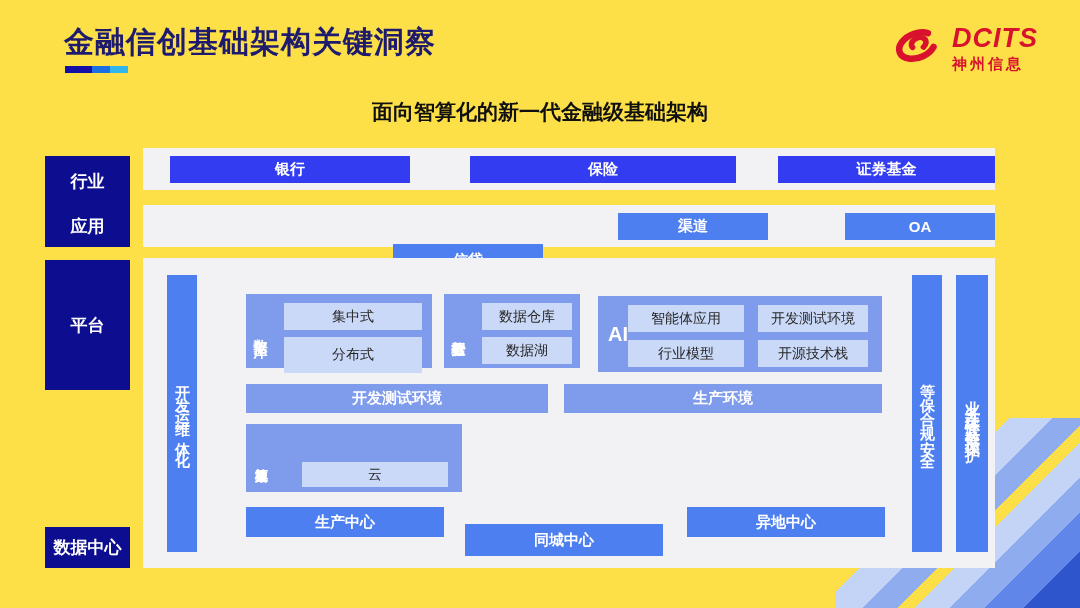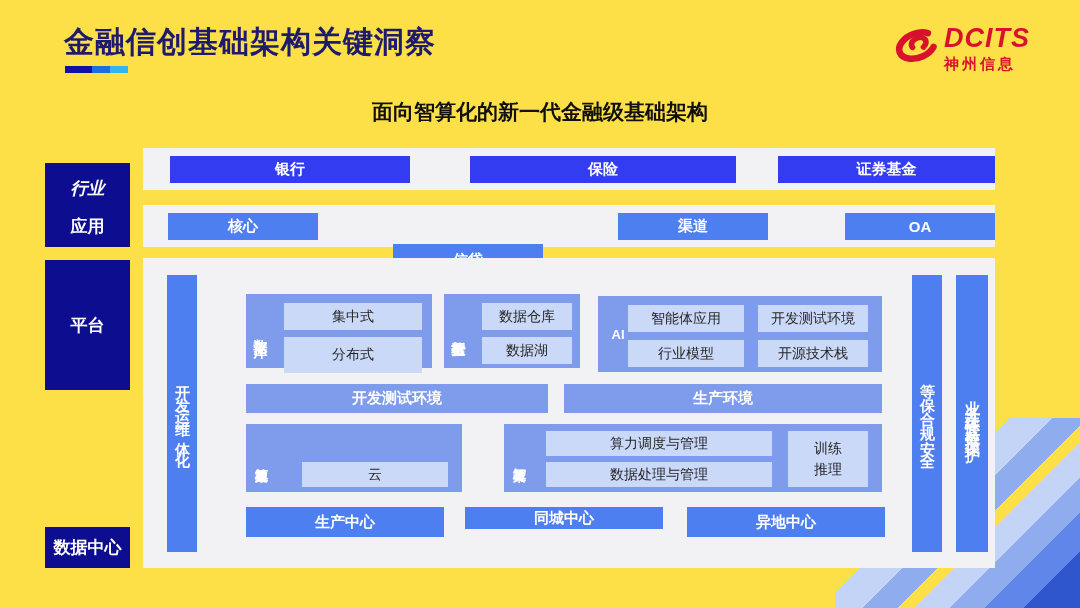--- a/index.html
+++ b/index.html
@@ -6,21 +6,21 @@
   .stage{
     position:relative;width:1080px;height:608px;overflow:hidden;
     font-family:"Liberation Sans","DejaVu Sans",sans-serif;background:#fde047;
   }
   
   .title{position:absolute;left:64px;top:22px;font-size:30px;font-weight:bold;color:var(--title,#1E1A6E);letter-spacing:1px;}
   .underline{position:absolute;left:65px;top:66px;height:7px;display:flex;}
   .underline .seg1{width:27px;background:var(--uline1,#140FA5);}
   .underline .seg2{width:18px;background:var(--uline2,#1B6FE0);}
   .underline .seg3{width:18px;background:var(--uline3,#30B6EC);}
-  .logo{position:absolute;left:888px;top:18px;width:170px;height:60px;display:flex;align-items:center;}
+  .logo{position:absolute;left:888px;top:18px;width:170px;height:60px;display:flex;align-items:center;gap:8px;}
   .logo-text{display:flex;flex-direction:column;line-height:1;}
   .logo-brand{font-size:27px;font-weight:bold;font-style:italic;color:var(--red,#D8112D);letter-spacing:1px;}
   .logo-company{font-size:15px;font-weight:bold;color:var(--red,#D8112D);letter-spacing:3px;margin-top:4px;}
   .subtitle{position:absolute;left:0;top:98px;width:1080px;text-align:center;font-size:21px;font-weight:bold;color:#101010;}
   
   .navy{position:absolute;left:45px;width:85px;background:var(--navy,#0D0D8F);color:#fff;
         display:flex;align-items:center;justify-content:center;font-size:17px;font-weight:bold;}
   
   .band{position:absolute;left:143px;width:852px;background:var(--gray,#F2F2F4);}
   
@@ -33,21 +33,21 @@
         display:flex;align-items:center;justify-content:center;
         writing-mode:vertical-rl;text-orientation:upright;}
   
   .group{position:absolute;background:var(--peri,#7F9BEC);}
   .vlabel{position:absolute;left:2px;top:0;bottom:0;width:26px;color:#fff;font-weight:bold;font-size:14px;
           display:flex;align-items:center;justify-content:center;
           writing-mode:vertical-rl;text-orientation:upright;letter-spacing:2px;}
   .inner{position:absolute;background:var(--light,#CBD9F8);color:#262626;font-size:14px;
          display:flex;align-items:center;justify-content:center;}
   .ai-label{position:absolute;left:6px;top:0;bottom:0;width:28px;display:flex;align-items:center;justify-content:center;
-            color:#fff;font-weight:bold;font-size:13px;}
+            color:#fff;font-weight:bold;font-size:20px;}
   .wrap2{width:2.2em;word-break:break-all;text-align:center;line-height:1.5;}
   
   .corner{position:absolute;right:0;bottom:0;width:245px;height:190px;z-index:0;
     background:linear-gradient(135deg,
       rgba(255,255,255,0) 0 40%,
       #C4D4F6 40% 50%,
       #8FACEF 50% 58%,
       rgba(255,255,255,0) 58% 62%,
       #C4D4F6 62% 70%,
       #8FACEF 70% 78%,
@@ -79,33 +79,32 @@
           </g>
         </svg>
       </span>
       <span class="logo-text">
         <span class="logo-brand">DCITS</span>
         <span class="logo-company">神州信息</span>
       </span>
     </div>
     <div class="subtitle">面向智算化的新一代金融级基础架构</div>
 
-    <div class="navy" style="top:163px;height:50px;font-style:italic;">行业</div>
+    <div class="navy" style="top:156px;height:50px;">行业</div>
     <div class="navy" style="top:205px;height:42px;">应用</div>
     <div class="navy" style="top:260px;height:130px;">平台</div>
     <div class="navy" style="top:527px;height:41px;">数据中心</div>
 
     <div class="band" style="top:148px;height:42px;">
       <div class="btn vivid" style="left:27px;top:8px;width:240px;height:27px;">银行</div>
       <div class="btn vivid" style="left:327px;top:8px;width:266px;height:27px;">保险</div>
       <div class="btn vivid" style="left:635px;top:8px;width:217px;height:27px;">证券基金</div>
     </div>
 
     <div class="band" style="top:205px;height:42px;">
-      <div class="btn mid" style="left:25px;top:8px;width:150px;height:27px;">核心</div>
       <div class="btn mid" style="left:250px;top:8px;width:150px;height:33px;margin-top:31px;">信贷</div>
       <div class="btn mid" style="left:475px;top:8px;width:150px;height:27px;">渠道</div>
       <div class="btn mid" style="left:702px;top:8px;width:150px;height:27px;">OA</div>
     </div>
 
     <div class="band" style="top:258px;height:310px;">
 
       <div class="vbar" style="left:24px;top:17px;width:30px;height:277px;letter-spacing:11px;">开发运维一体化</div>
 
       <div class="group" style="left:103px;top:36px;width:186px;height:74px;">
@@ -129,30 +128,22 @@
       </div>
 
       <div class="btn peri" style="left:103px;top:126px;width:302px;height:29px;">开发测试环境</div>
       <div class="btn peri" style="left:421px;top:126px;width:318px;height:29px;">生产环境</div>
 
       <div class="group" style="left:103px;top:166px;width:216px;height:68px;">
         <div class="vlabel" style="letter-spacing:0;font-size:13px;">通算框架</div>
         <div class="inner" style="left:56px;top:38px;right:14px;height:25px;">云</div>
       </div>
 
-      <div class="group" style="left:361px;top:166px;width:378px;height:68px;">
-        <div class="vlabel" style="letter-spacing:0;font-size:13px;">智算框架</div>
-        <div class="inner" style="left:42px;top:7px;width:226px;height:25px;">算力调度与管理</div>
-        <div class="inner" style="left:42px;top:38px;width:226px;height:25px;">数据处理与管理</div>
-        <div class="inner" style="left:284px;top:7px;width:80px;height:56px;">
-          <span class="wrap2">训练推理</span>
-        </div>
-      </div>
 
       <div class="btn mid" style="left:103px;top:249px;width:198px;height:30px;">生产中心</div>
-      <div class="btn mid" style="left:322px;top:249px;width:198px;height:22px;">同城中心</div>
+      <div class="btn mid" style="left:322px;top:266px;width:198px;height:32px;">同城中心</div>
       <div class="btn mid" style="left:544px;top:249px;width:198px;height:30px;">异地中心</div>
 
       <div class="vbar" style="left:769px;top:17px;width:30px;height:277px;letter-spacing:14px;">等保合规安全</div>
       <div class="vbar" style="left:813px;top:17px;width:32px;height:277px;letter-spacing:5px;">业务连续性及数据保护</div>
     </div>
   </div>
 </div>
 
 </body></html>

